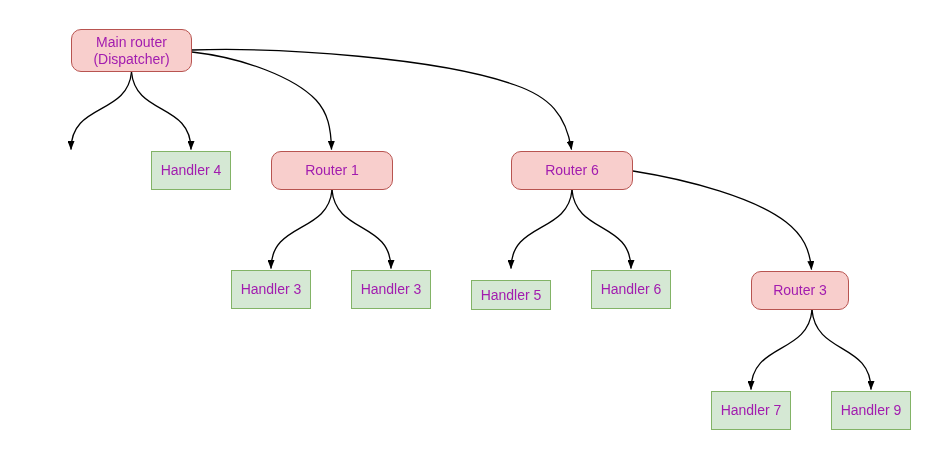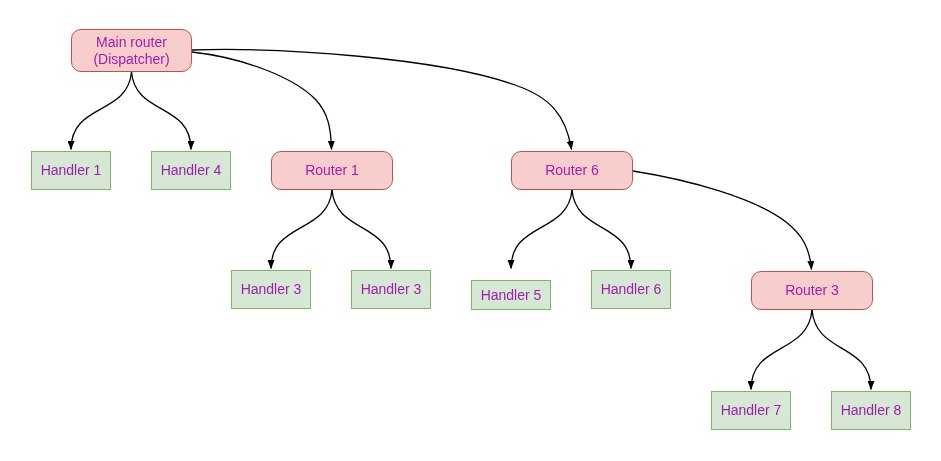--- a/index.html
+++ b/index.html
@@ -76,23 +76,20 @@
     <path class="edge" d="M 633,171 C 690,180 755,198 786,222 C 803,235 810,250 811.5,269.5" marker-end="url(#arrow)"></path>
     <path class="edge" d="M 812,310 C 808,355 751,342.5 751,389.5" marker-end="url(#arrow)"></path>
     <path class="edge" d="M 812,310 C 816,355 871,342.5 871,389.5" marker-end="url(#arrow)"></path>
   </svg>
 
   <div class="node router" style="left:71px; top:29px; width:121px; height:43px;">
     <span class="label">Main router
 (Dispatcher)</span>
   </div>
 
-  <div class="node handler" style="left:31px; top:151px; width:80px; height:39px;">
-    <span class="label">Handler 1</span>
-  </div>
 
   <div class="node handler" style="left:151px; top:151px; width:80px; height:39px;">
     <span class="label">Handler 4</span>
   </div>
 
   <div class="node router" style="left:271px; top:151px; width:122px; height:39px;">
     <span class="label">Router 1</span>
   </div>
 
   <div class="node router" style="left:511px; top:151px; width:122px; height:39px;">
@@ -108,25 +105,25 @@
   </div>
 
   <div class="node handler" style="left:471px; top:280px; width:80px; height:30px;">
     <span class="label">Handler 5</span>
   </div>
 
   <div class="node handler" style="left:591px; top:270px; width:80px; height:39px;">
     <span class="label">Handler 6</span>
   </div>
 
-  <div class="node router" style="left:751px; top:271px; width:122px; height:39px;">
+  <div class="node router" style="left:751px; top:271px; width:98px; height:39px;">
     <span class="label">Router 3</span>
   </div>
 
   <div class="node handler" style="left:711px; top:391px; width:80px; height:39px;">
     <span class="label">Handler 7</span>
   </div>
 
   <div class="node handler" style="left:831px; top:391px; width:80px; height:39px;">
-    <span class="label">Handler 8</span>
+    <span class="label">Handler 9</span>
   </div>
 
 </div>
 
 </body></html>

